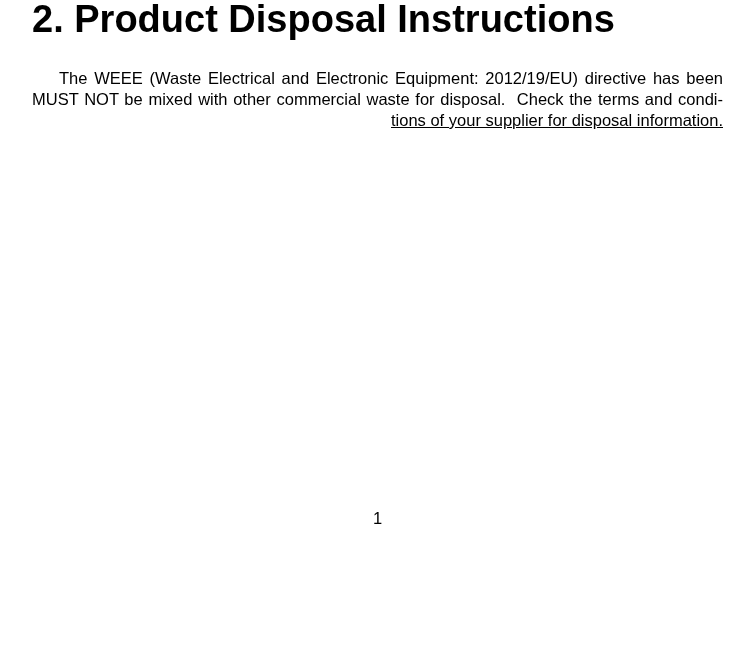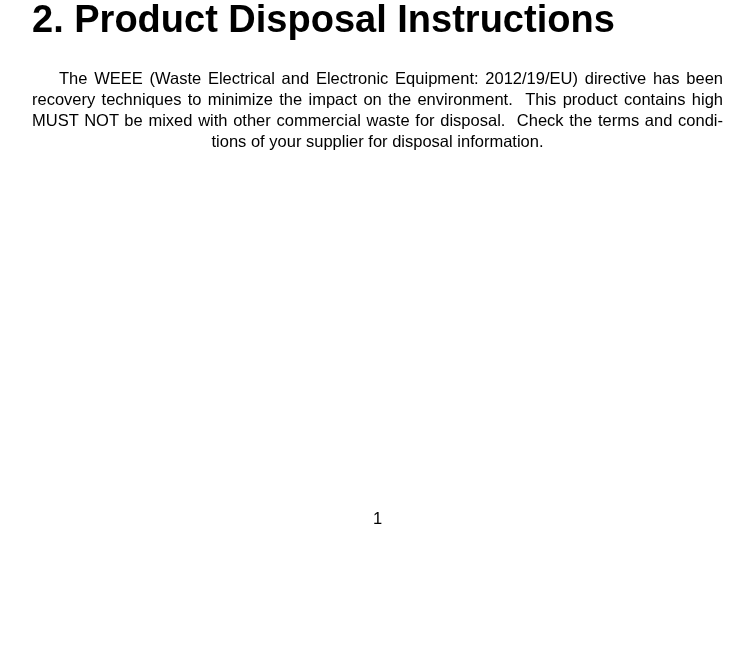--- a/index.html
+++ b/index.html
@@ -43,41 +43,40 @@
     overflow: hidden;
   }
   
   .pline::after {
     content: "";
     display: inline-block;
     width: 100%;
     height: 0;
   }
   .pline.first { text-indent: 27px; }
-  .pline.last { text-align: center; }
+  .pline.last { text-align: right; text-decoration: underline; }
   .pline.last::after { content: none; }
   .pagenum {
     position: absolute;
     left: 32px;
     top: 508px;
     width: 691px;
     text-align: center;
     font-size: 16.5px;
     line-height: 21px;
   }
 </style>
 </head>
 <body>
 
 <div class="page">
 
   <h1 class="section-heading">2. Product Disposal Instructions</h1>
 
   <div class="para">
     <div class="pline first">The WEEE (Waste Electrical and Electronic Equipment: 2012/19/EU) directive has been</div>
-    <div class="pline">recovery techniques to minimize the impact on the environment.&nbsp; This product contains high</div>
     <div class="pline">MUST NOT be mixed with other commercial waste for disposal.&nbsp; Check the terms and condi-</div>
     <div class="pline last">tions of your supplier for disposal information.</div>
   </div>
 
   <div class="pagenum">1</div>
 
 </div>
 
 </body></html>

